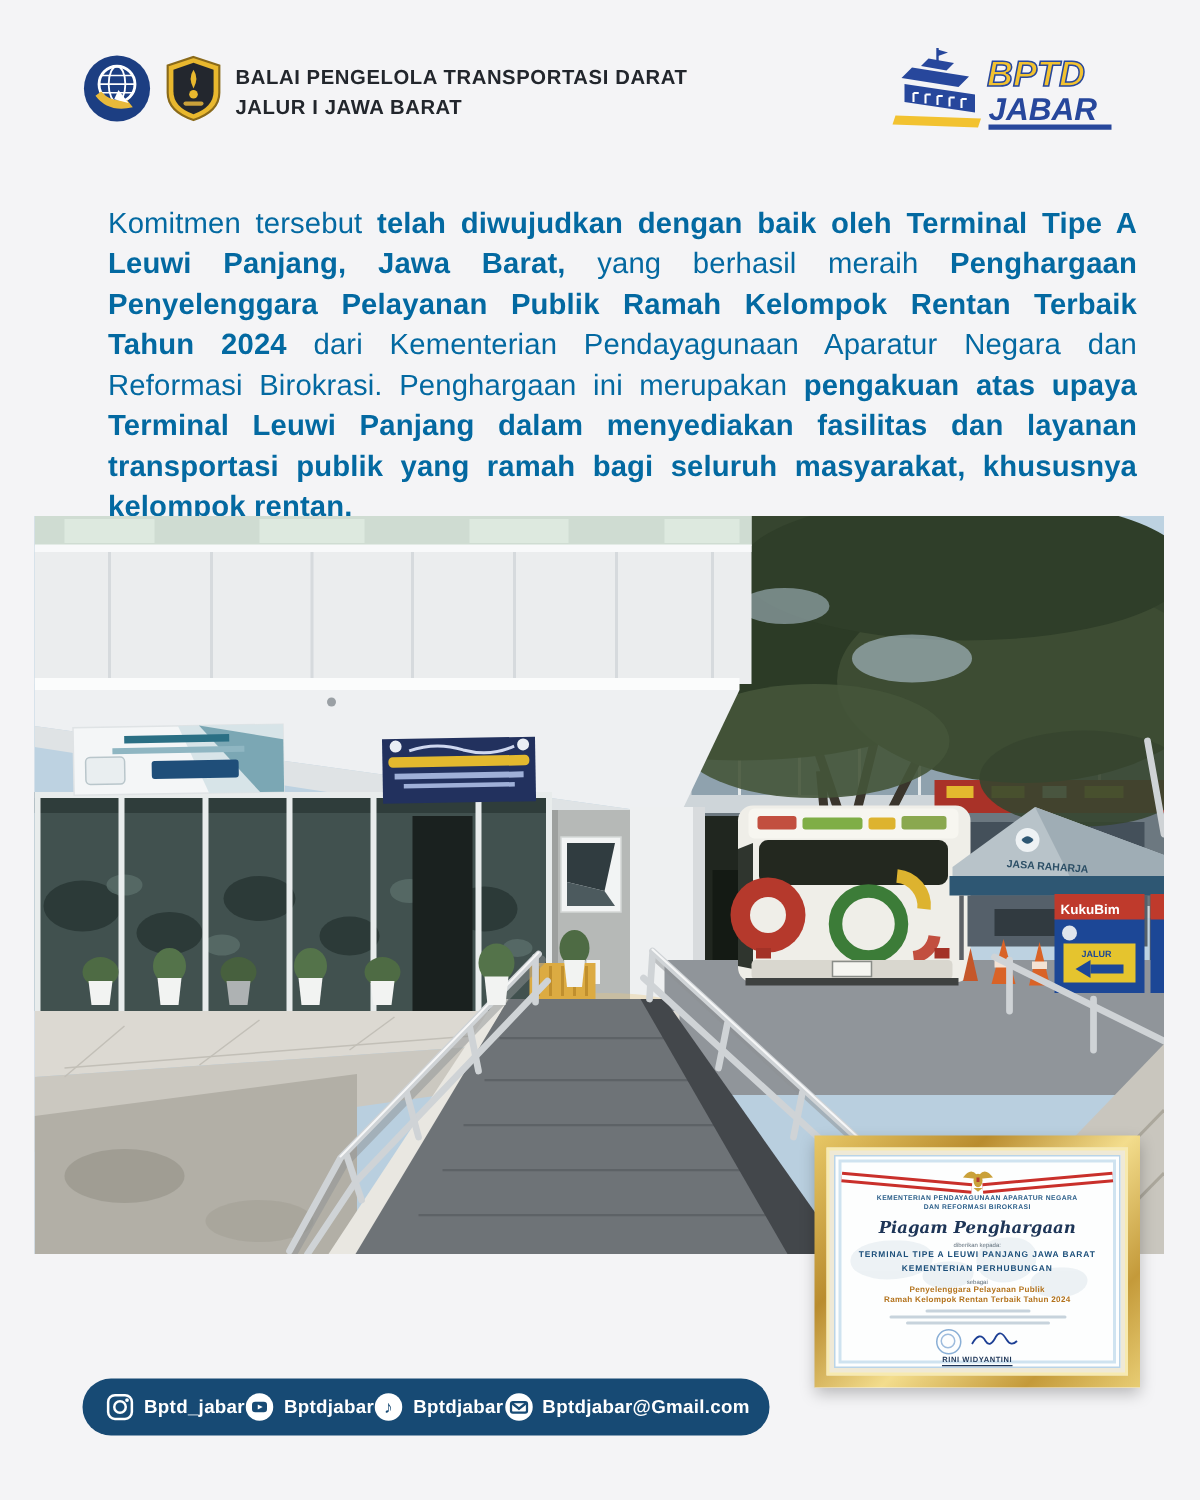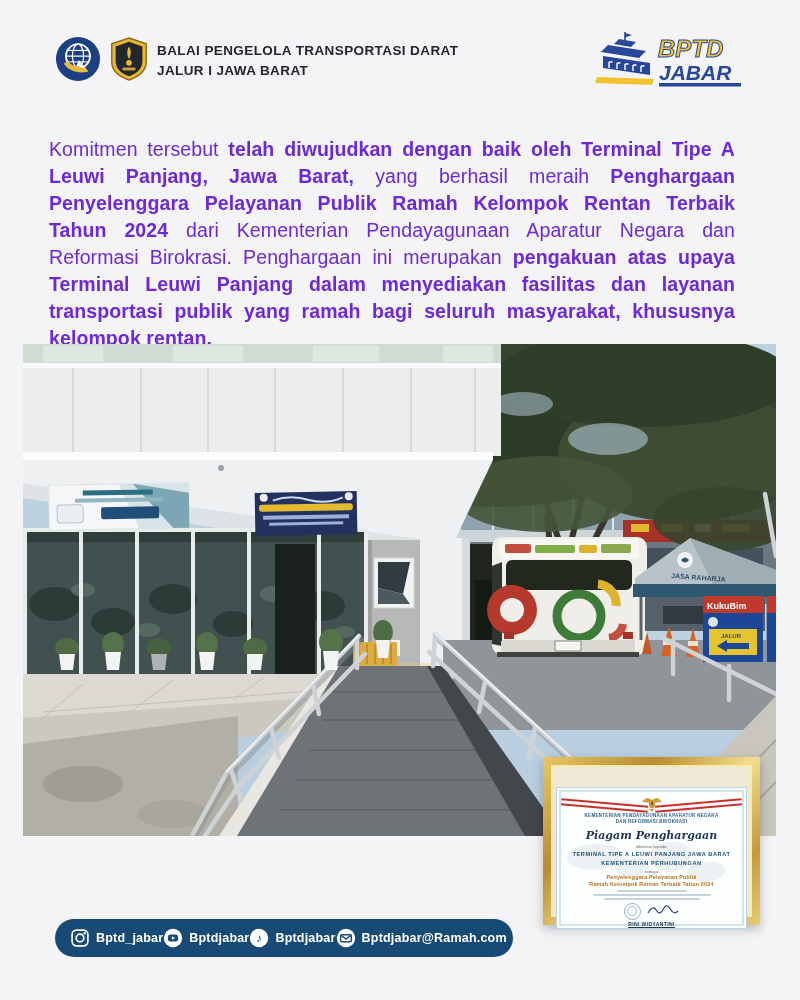--- a/index.html
+++ b/index.html
@@ -5,39 +5,39 @@
   html,body{margin:0;padding:0;}
   .page{position:relative;width:800px;height:1000px;background:#f4f4f6;overflow:hidden;
         font-family:"Liberation Sans",sans-serif;}
   
   .header{position:absolute;left:55px;top:30px;right:50px;display:flex;
           justify-content:space-between;align-items:center;}
   .header-left{display:flex;align-items:center;gap:8px;}
   .org-title{font-size:13.5px;font-weight:800;color:#22262c;line-height:20px;
              letter-spacing:.4px;}
   
-  .article{position:absolute;left:49px;top:116px;width:686px;font-size:19.5px;
-           line-height:27px;color:#6d28d9;text-align:justify;letter-spacing:.1px;}
+  .article{position:absolute;left:72px;top:116px;width:686px;font-size:19.5px;
+           line-height:27px;color:#0369a1;text-align:justify;letter-spacing:.1px;}
   .seg-normal{font-weight:500;}
   .seg-bold{font-weight:800;}
   
   .photo{position:absolute;left:23px;top:344px;width:753px;height:492px;overflow:hidden;
          background:#b9cfdf;}
   .photo svg{display:block;}
   svg text{font-family:"Liberation Sans",sans-serif;}
   
   .certificate{position:absolute;left:543px;top:757px;width:217px;height:168px;z-index:6;
                box-shadow:0 4px 10px rgba(0,0,0,.25);
                background:linear-gradient(135deg,#e7c766 0%,#b98c2e 30%,#f3dd8d 55%,#c49a3a 80%,#e8cd74 100%);
                padding:8px;box-sizing:border-box;}
   .cert-mat{width:100%;height:100%;border:2px solid #f7eab0;background:#efe9d6;
             padding:3px;box-sizing:border-box;}
   .cert-paper{position:relative;width:100%;height:100%;background:#fdfefe;
               border:1px solid #b9d4e8;box-sizing:border-box;overflow:hidden;
-              display:flex;flex-direction:column;align-items:center;margin-top:17px;}
+              display:flex;flex-direction:column;align-items:center;}
   .cert-border{position:absolute;inset:2px;border:2px solid #cfe3f0;pointer-events:none;}
   .cert-map{position:absolute;left:10px;top:48px;width:160px;height:60px;opacity:.5;}
   .cert-map div{position:absolute;background:#dde6ec;border-radius:50% 40% 55% 45%;}
   .ribbon{position:relative;width:100%;height:22px;margin-top:6px;}
   .ribbon .strip{position:absolute;top:8px;height:7px;width:46%;background:#c9302b;}
   .ribbon .strip i{display:block;height:3px;margin-top:2px;background:#fff;}
   .ribbon .strip.l{left:2%;transform:rotate(5deg);}
   .ribbon .strip.r{right:2%;transform:rotate(-5deg);}
   .garuda{position:absolute;left:50%;top:0;transform:translateX(-50%);}
   .cert-text{position:relative;z-index:2;display:flex;flex-direction:column;align-items:center;
@@ -494,17 +494,17 @@
         <text x="12" y="17" font-size="14" font-weight="bold" fill="#174a74" text-anchor="middle">♪</text>
       </svg>
       <span class="social-label">Bptdjabar</span>
     </div>
     <div class="social-item">
       <svg width="20" height="20" viewBox="0 0 24 24">
         <circle cx="12" cy="12" r="11" fill="#fff"></circle>
         <rect x="5.6" y="8" width="12.8" height="8.4" rx="1.5" fill="none" stroke="#174a74" stroke-width="1.8"></rect>
         <polyline points="6.4,9 12,13.4 17.6,9" fill="none" stroke="#174a74" stroke-width="1.8"></polyline>
       </svg>
-      <span class="social-label">Bptdjabar@Ramah.com</span>
+      <span class="social-label">Bptdjabar@Gmail.com</span>
     </div>
   </div>
 
 </div>
 
 </body></html>

